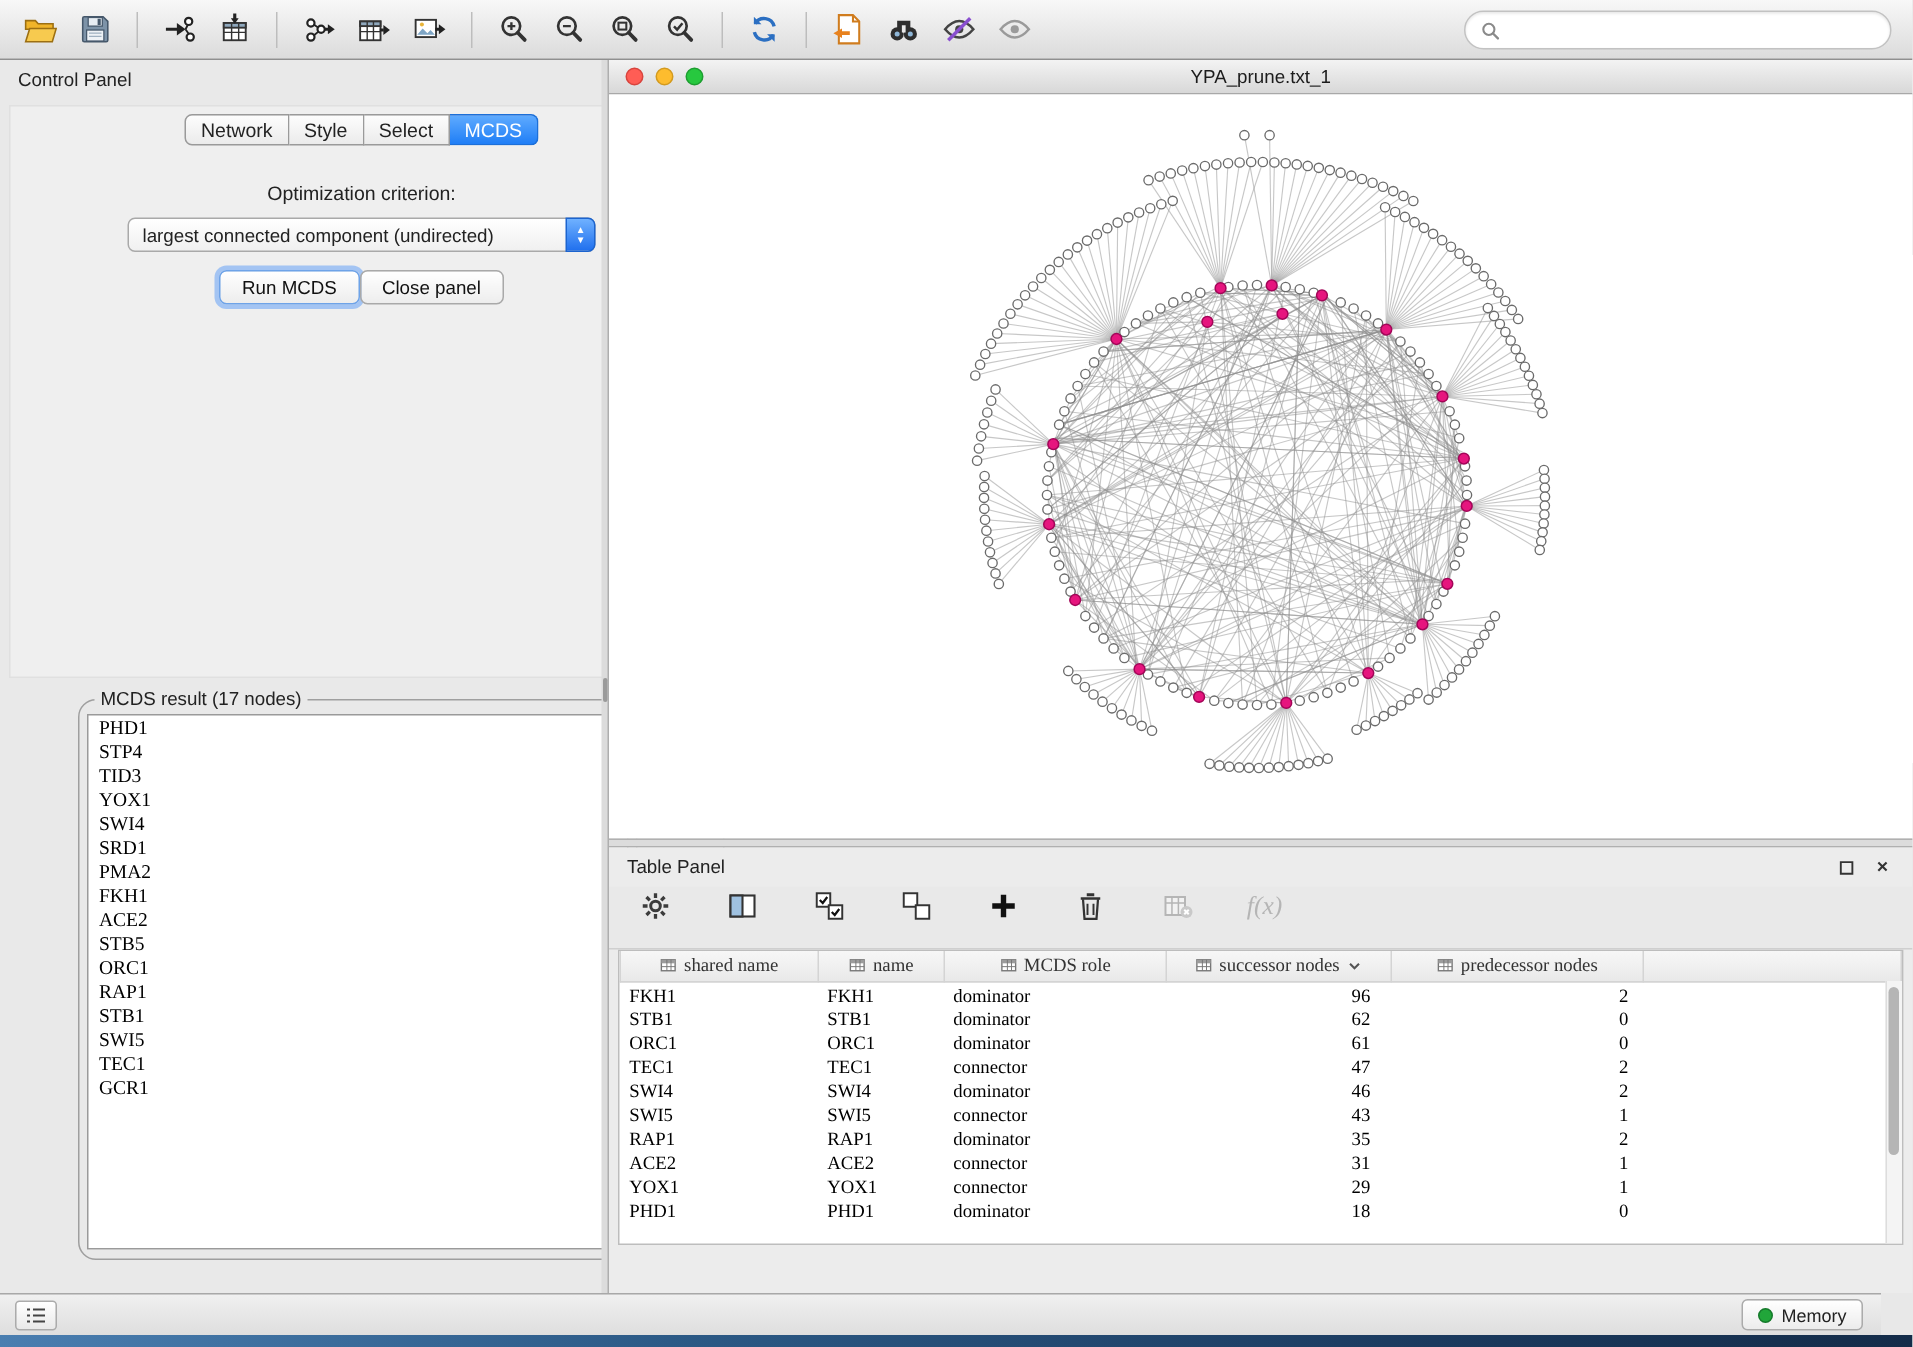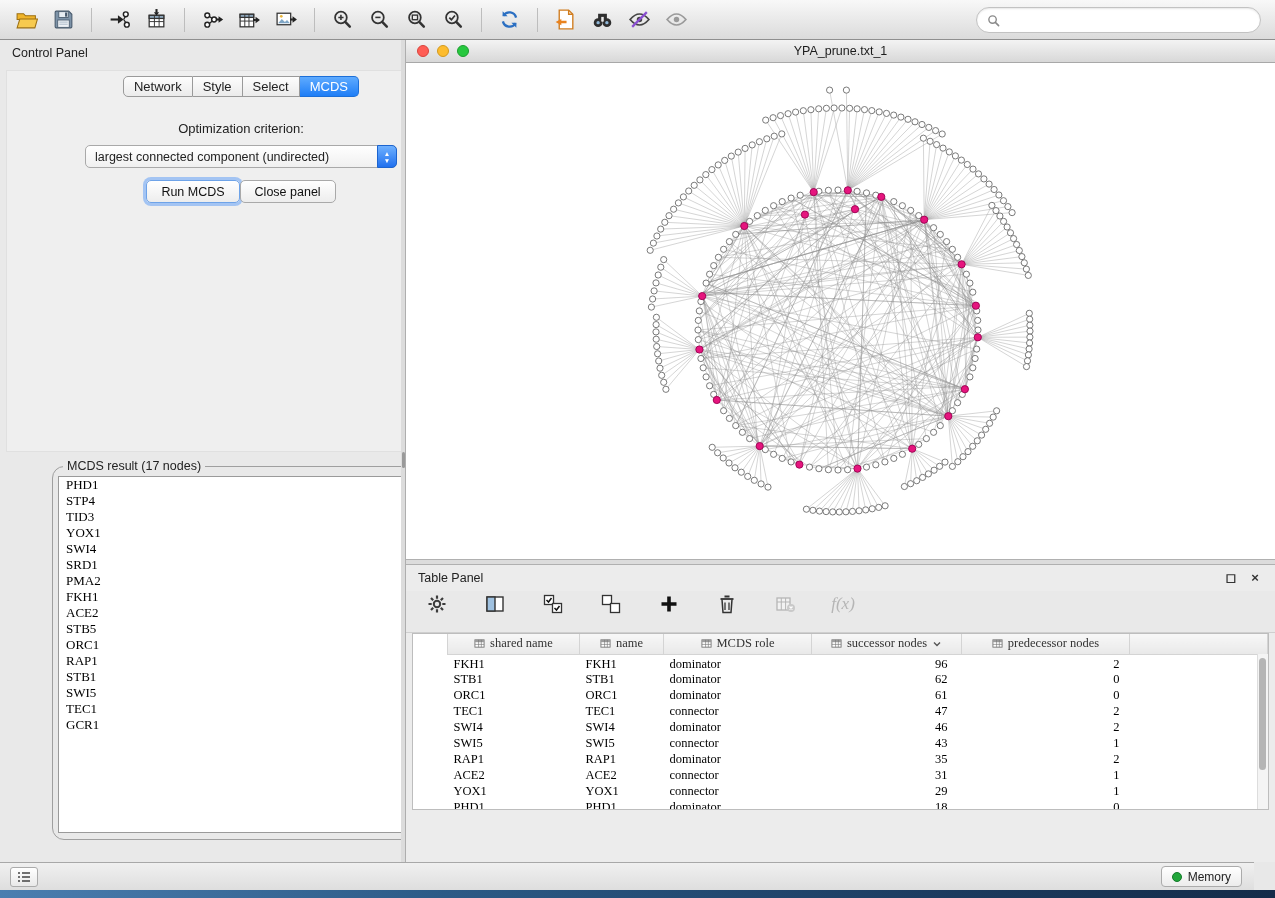--- a/index.html
+++ b/index.html
@@ -75,22 +75,22 @@
   .net-canvas { position:absolute; top:23px; left:0; right:0; bottom:0; background:#fff; }
   .net-canvas svg { width:100%; height:100%; display:block; }
 
   
   .table-panel { position:absolute; left:406px; top:565px; width:869px; height:297px; background:#ececec; }
   .tp-toolbar { height:42px; display:flex; padding:0 18px; gap:32px;
     background:#e9e9e9; border-bottom:1px solid #cfcfcf; }
   .tp-btn { width:26px; height:26px; display:flex; align-items:center; justify-content:center; }
   .tp-btn svg { width:22px; height:22px; }
   .fx { font-family:"Liberation Serif",serif; font-style:italic; font-size:17px; color:#b5b5b5; }
-  .table-wrap { position:absolute; top:68px; left:6px; right:6px; height:177px; background:#fff;
-    border:1px solid #bdbdbd; overflow:hidden;padding-left:34px; }
+  .table-wrap { position:absolute; top:68px; left:6px; right:6px; height:197px; background:#fff;
+    border:1px solid #bdbdbd; overflow:hidden; }
   table { border-collapse:collapse; table-layout:fixed; width:100%; font-family:"Liberation Serif",serif; font-size:12.5px; }
   thead th { background:linear-gradient(#f7f7f7,#e9e9e9); border:1px solid #d4d4d4; border-top:none;
     height:20px; font-weight:normal; color:#333; padding:0 4px; overflow:hidden; white-space:nowrap; }
   thead th .hwrap { display:flex; align-items:center; justify-content:center; gap:5px; }
   tbody td { height:16px; padding:0 6px; color:#000; overflow:hidden; white-space:nowrap; }
   tbody td.num3 { text-align:right; padding-right:14px; }
   tbody td.num4 { text-align:right; padding-right:10px; }
   tbody tr:first-child td { padding-top:2px; }
   .vscroll { position:absolute; right:0; top:20px; bottom:0; width:11px; background:#f4f4f4; border-left:1px solid #ddd; }
   .vthumb { position:absolute; top:4px; right:2px; width:7px; height:112px; background:#b5b5b5; border-radius:4px; }

